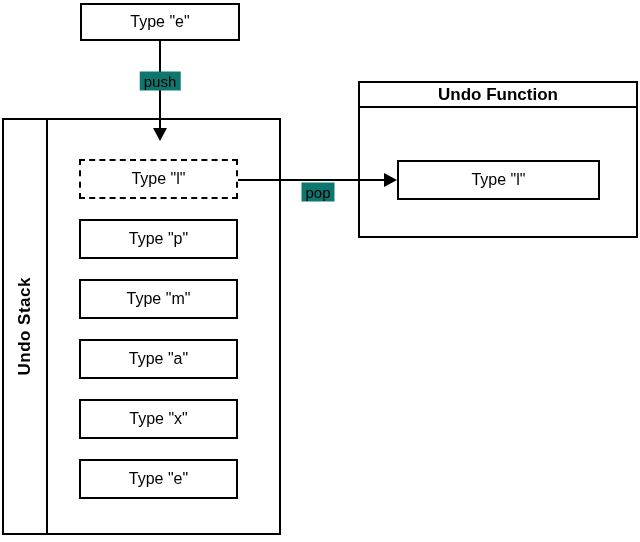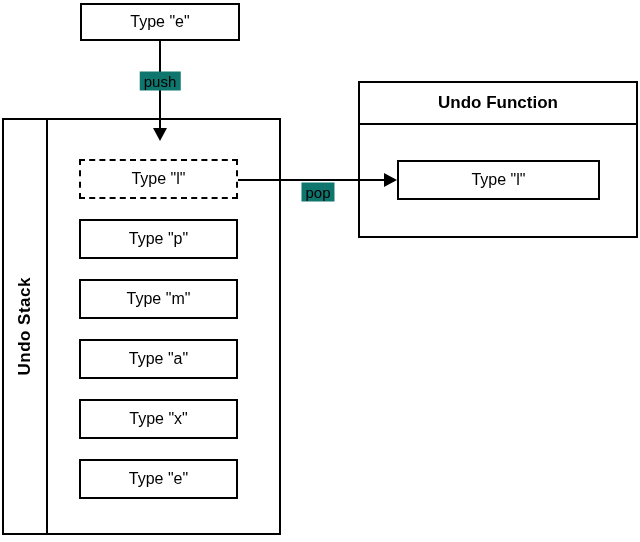--- a/index.html
+++ b/index.html
@@ -48,21 +48,21 @@
     writing-mode: vertical-rl;
     transform: rotate(180deg);
     font-weight: bold;
     font-size: 17px;
     letter-spacing: 0.5px;
     white-space: nowrap;
   }
   .fn-header {
     position: absolute;
     left: 0; top: 0; right: 0;
-    height: 42px;
+    height: 25px;
     border-bottom: 2px solid #000000;
     display: flex;
     align-items: center;
     justify-content: center;
     font-weight: bold;
     font-size: 17px;
   }
 
   
   .line-v {

